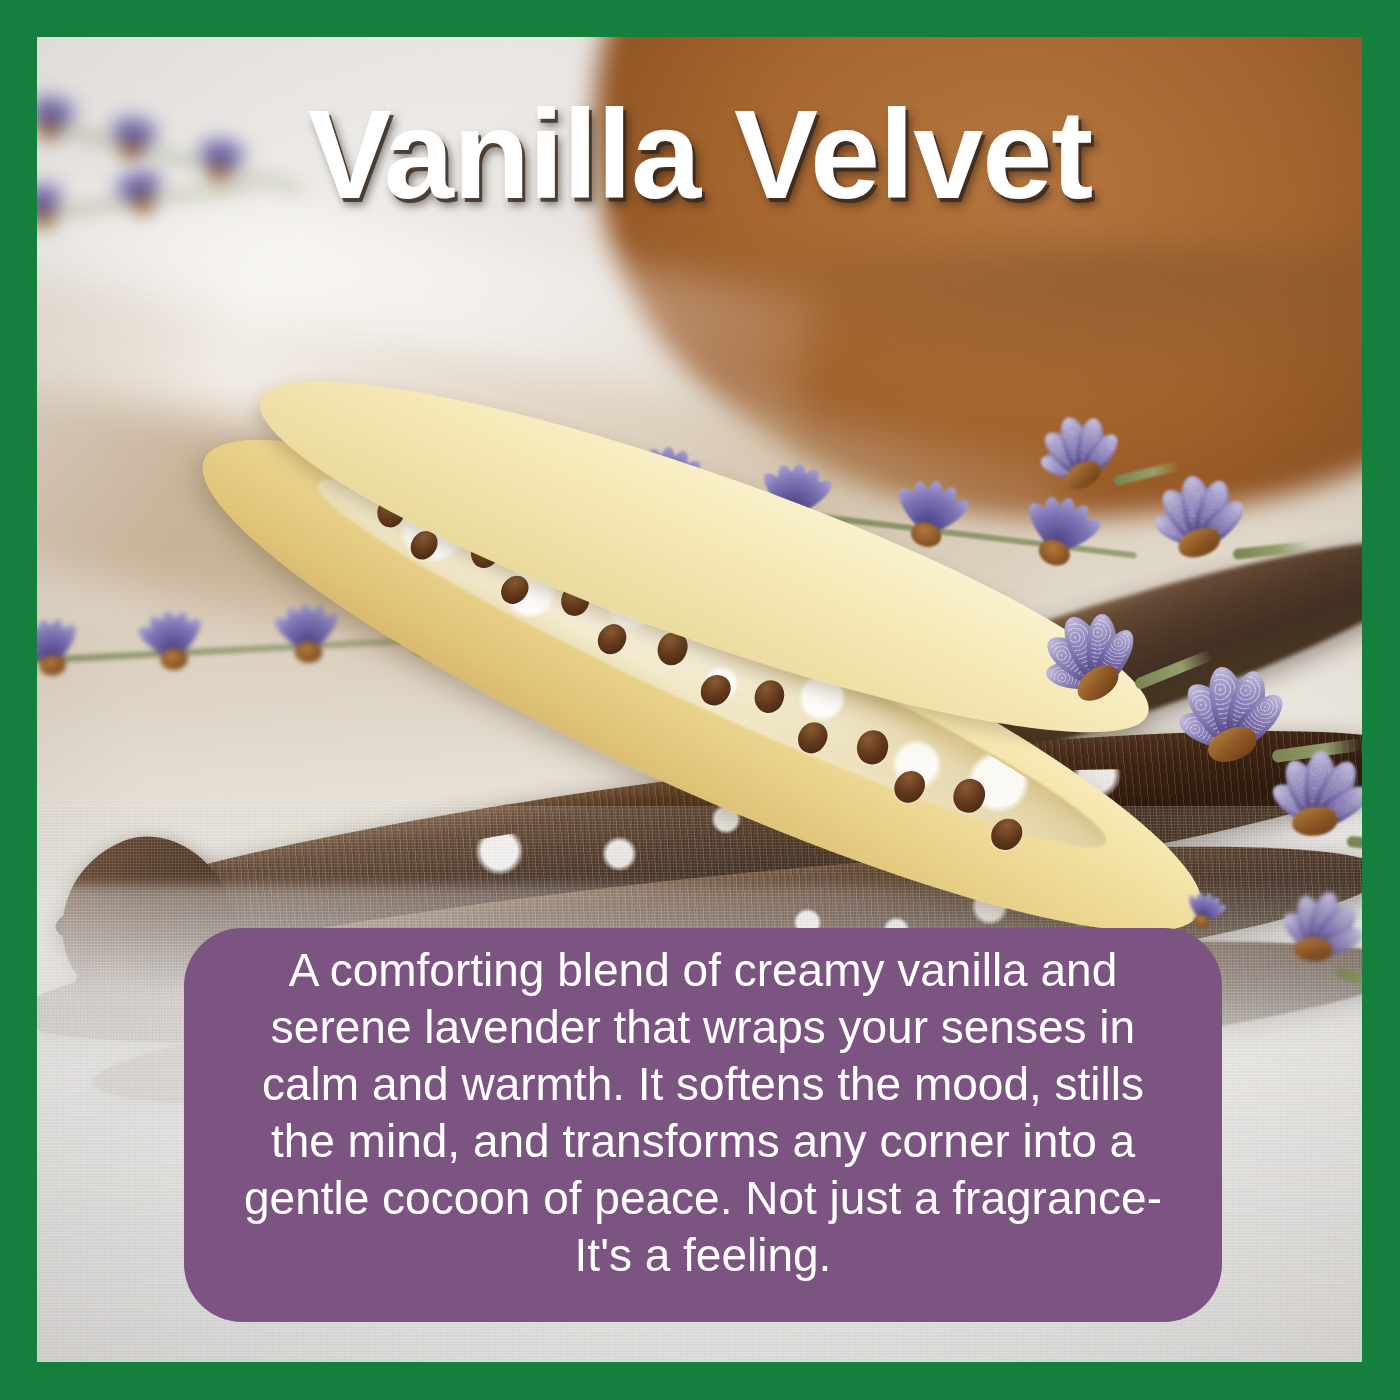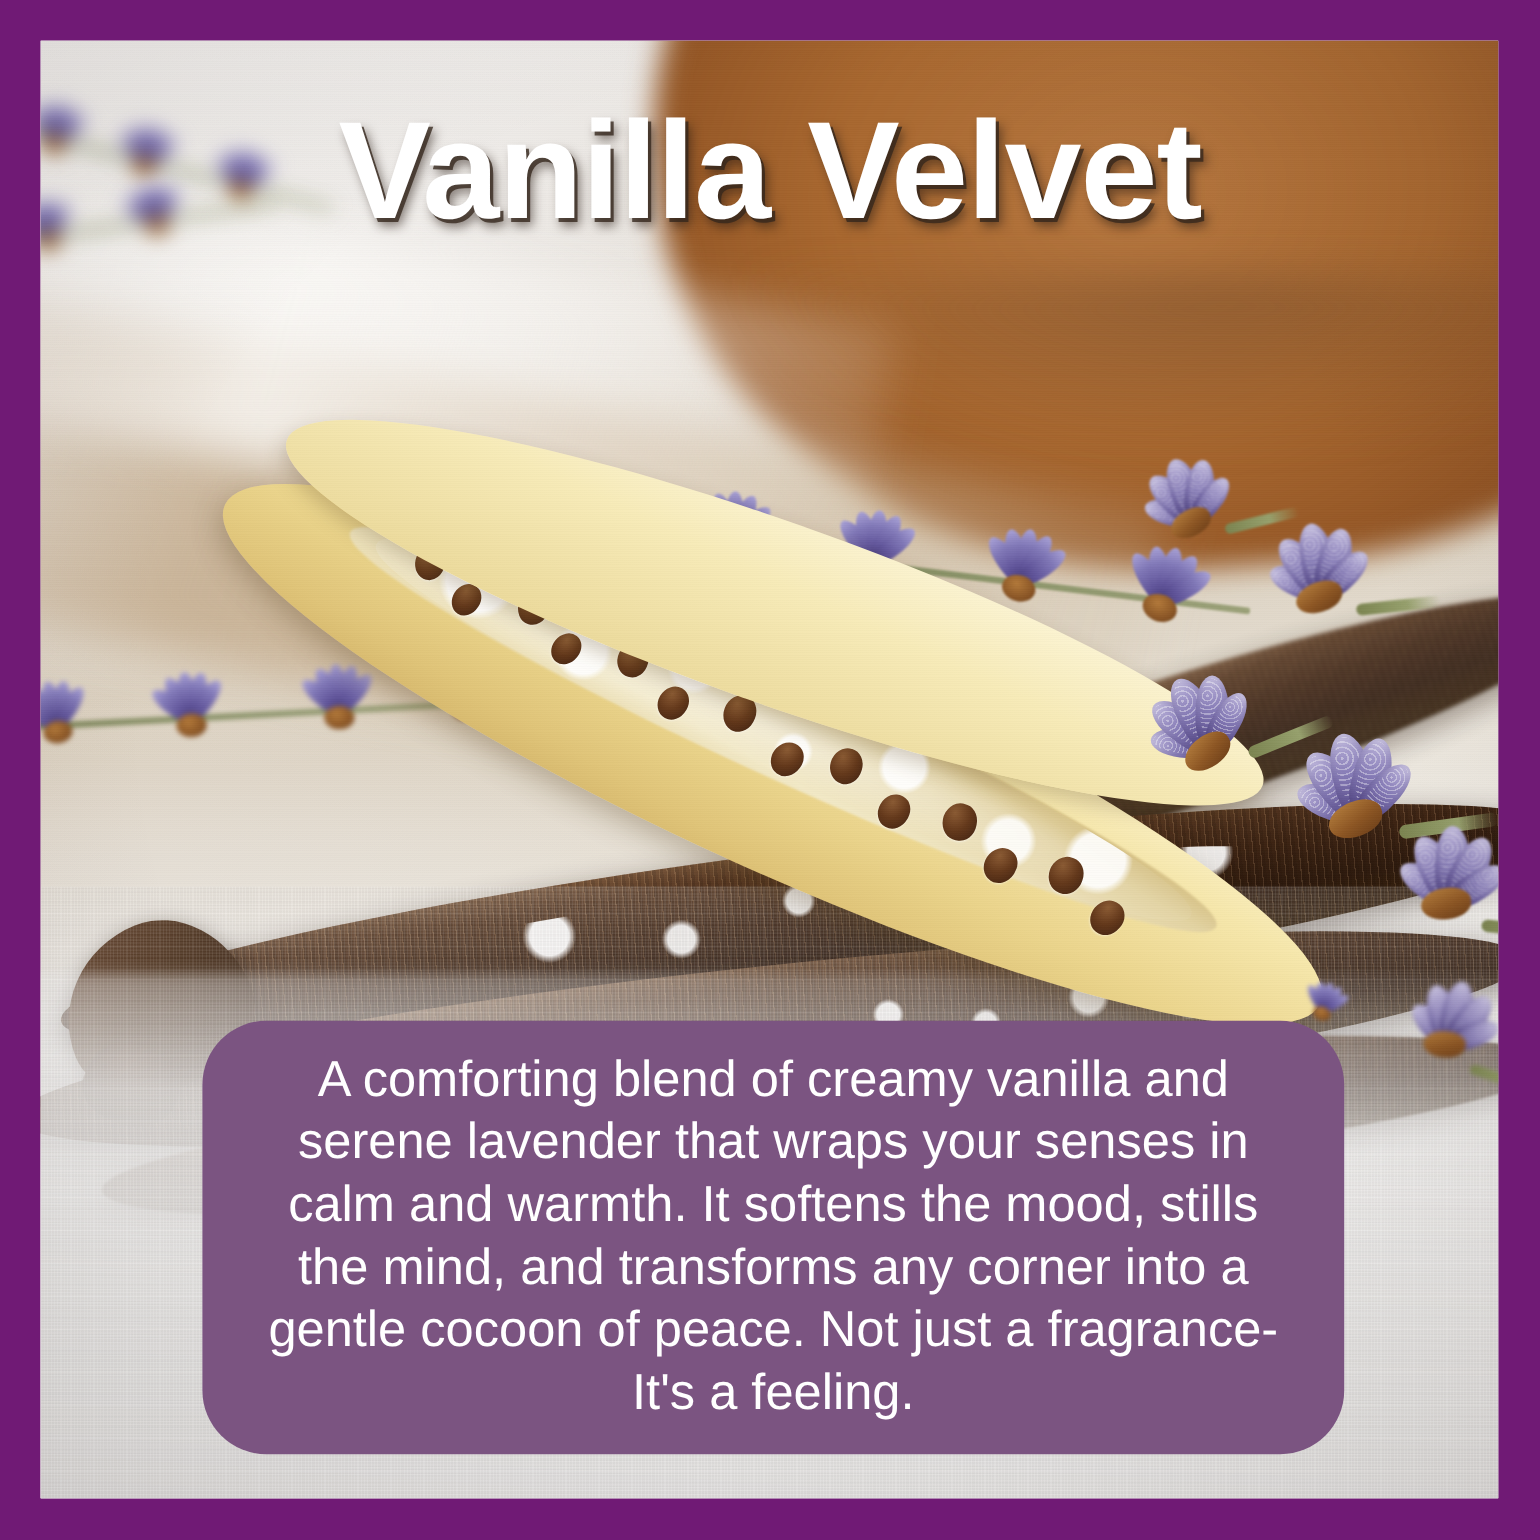--- a/index.html
+++ b/index.html
@@ -4,21 +4,21 @@
 <style>
   html, body {
     margin: 0;
     padding: 0;
     background: #ffffff;
   }
   #canvas {
     position: relative;
     width: 1400px;
     height: 1400px;
-    background: #701a75;
+    background: #15803d;
     overflow: hidden;
     font-family: "Liberation Sans", sans-serif;
   }
 
   
   #photo {
     position: absolute;
     left: 37px;
     top: 37px;
     width: 1325px;
@@ -295,21 +295,20 @@
   #desc-card {
     position: absolute;
     left: 184px;
     top: 928px;
     width: 1038px;
     height: 394px;
     background: #7b5481;
     border-radius: 58px;
     box-sizing: border-box;
     display: flex;
-    align-items: center;
     justify-content: center;
     padding: 14px 48px 18px 48px;
   }
   #desc-text {
     color: #ffffff;
     font-size: 46px;
     line-height: 57px;
     text-align: center;
     font-weight: normal;
   }

